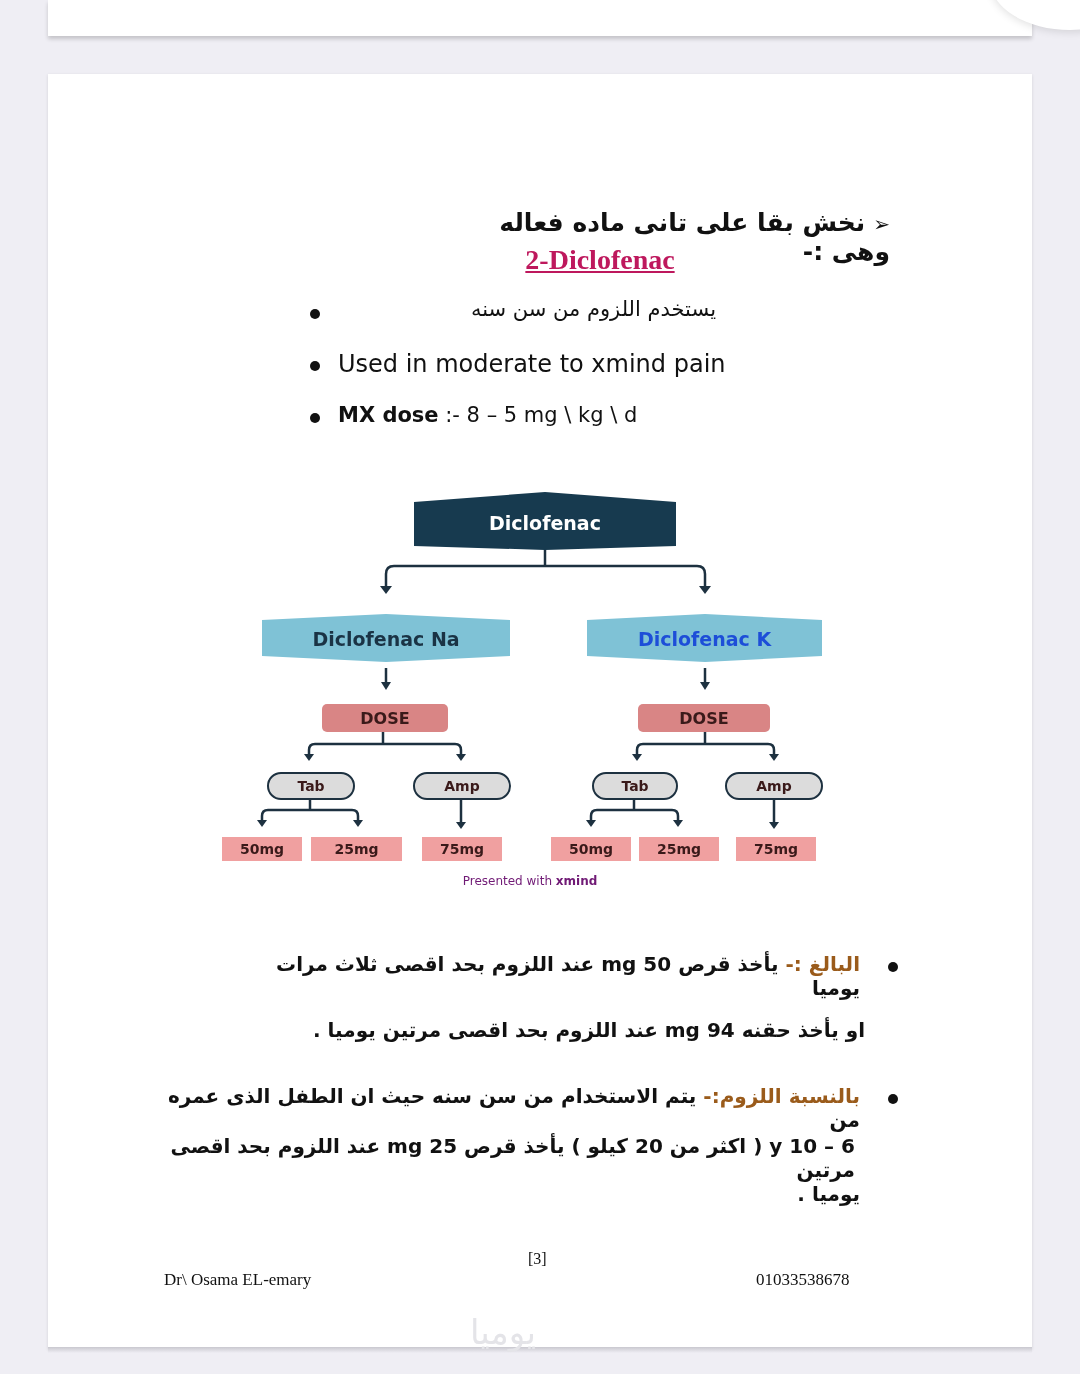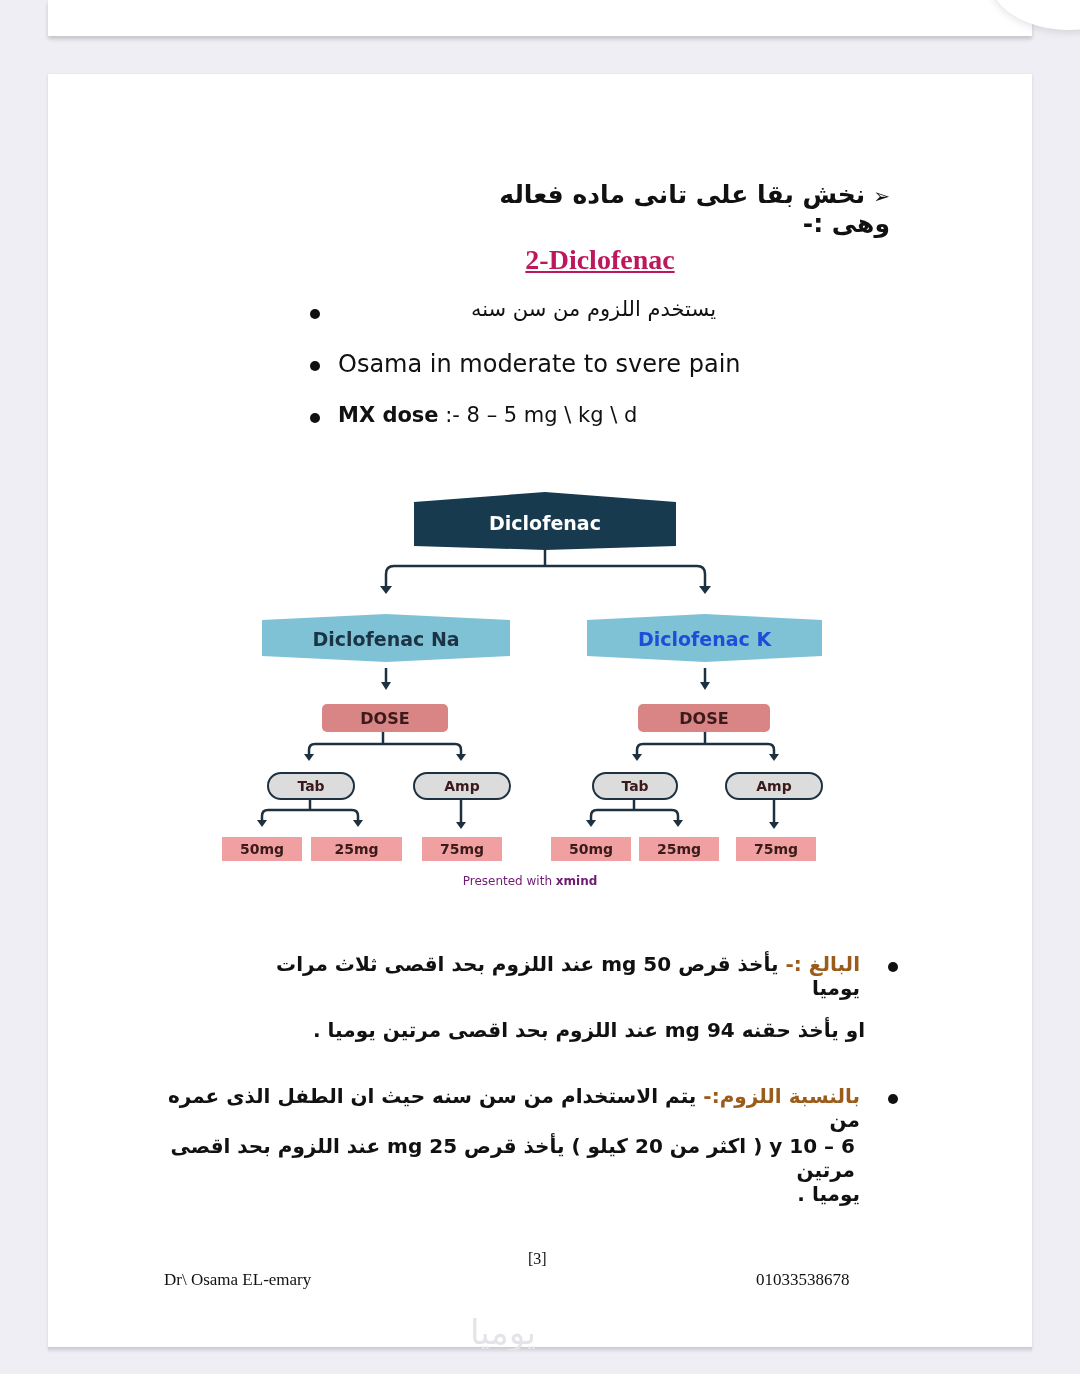--- a/index.html
+++ b/index.html
@@ -11,21 +11,21 @@
   .fab { position: absolute; left: 990px; top: -70px; width: 160px; height: 100px; border-radius: 50%;
     background: #fff; box-shadow: 0 2px 8px rgba(0,0,0,0.12); }
   .page { position: absolute; left: 48px; top: 74px; width: 984px; height: 1275px; background: #fff;
     box-shadow: 0 1px 3px rgba(0,0,0,0.12); }
   .page-bottom-shadow { position: absolute; left: 48px; top: 1347px; width: 984px; height: 6px;
     background: linear-gradient(#c9c8cf, #efeef4); }
 
   .rtl { direction: rtl; }
   .abs { position: absolute; }
 
-  .heading { left: 470px; top: 180px; width: 420px; text-align: right; font-size: 25px; font-weight: bold;
+  .heading { left: 470px; top: 208px; width: 420px; text-align: right; font-size: 25px; font-weight: bold;
     font-family: "DejaVu Sans", sans-serif; }
   .heading .arrow { font-size: 20px; margin-left: 8px; }
   .title { left: 470px; top: 244px; width: 260px; text-align: center; font-family: "Liberation Serif", serif;
     font-weight: bold; font-size: 28px; color: #be185d; text-decoration: underline; }
 
   .bullet-dot { width: 10px; height: 10px; border-radius: 50%; background: #111; }
   .line-ar1 { left: 440px; top: 297px; width: 276px; text-align: right; font-size: 21px;
     font-family: "DejaVu Sans", sans-serif; }
   .line-en { left: 338px; top: 350px; font-size: 24px; font-family: "DejaVu Sans", sans-serif; color: #111; }
   .line-en b { font-weight: bold; }
@@ -53,21 +53,21 @@
 
 <div class="abs heading rtl">
   <span class="arrow">➢</span><span>نخش بقا على تانى ماده فعاله وهى :-</span>
 </div>
 <div class="abs title">2-Diclofenac</div>
 
 <div class="abs bullet-dot" style="left:310px;top:309px;"></div>
 <div class="abs line-ar1 rtl">يستخدم اللزوم من سن سنه</div>
 
 <div class="abs bullet-dot" style="left:310px;top:361px;"></div>
-<div class="abs line-en">Osama in moderate to svere pain</div>
+<div class="abs line-en">Used in moderate to xmind pain</div>
 
 <div class="abs bullet-dot" style="left:310px;top:413px;"></div>
 <div class="abs line-en" style="top:403px;font-size:21px;">
   <b>MX dose</b><span> :-  8 – 5 mg \ kg \ d</span>
 </div>
 
 <div class="abs diagram">
   <svg width="640" height="410" viewBox="0 0 640 410">
     <g stroke="#1d3140" stroke-width="2.5" fill="none">
 

